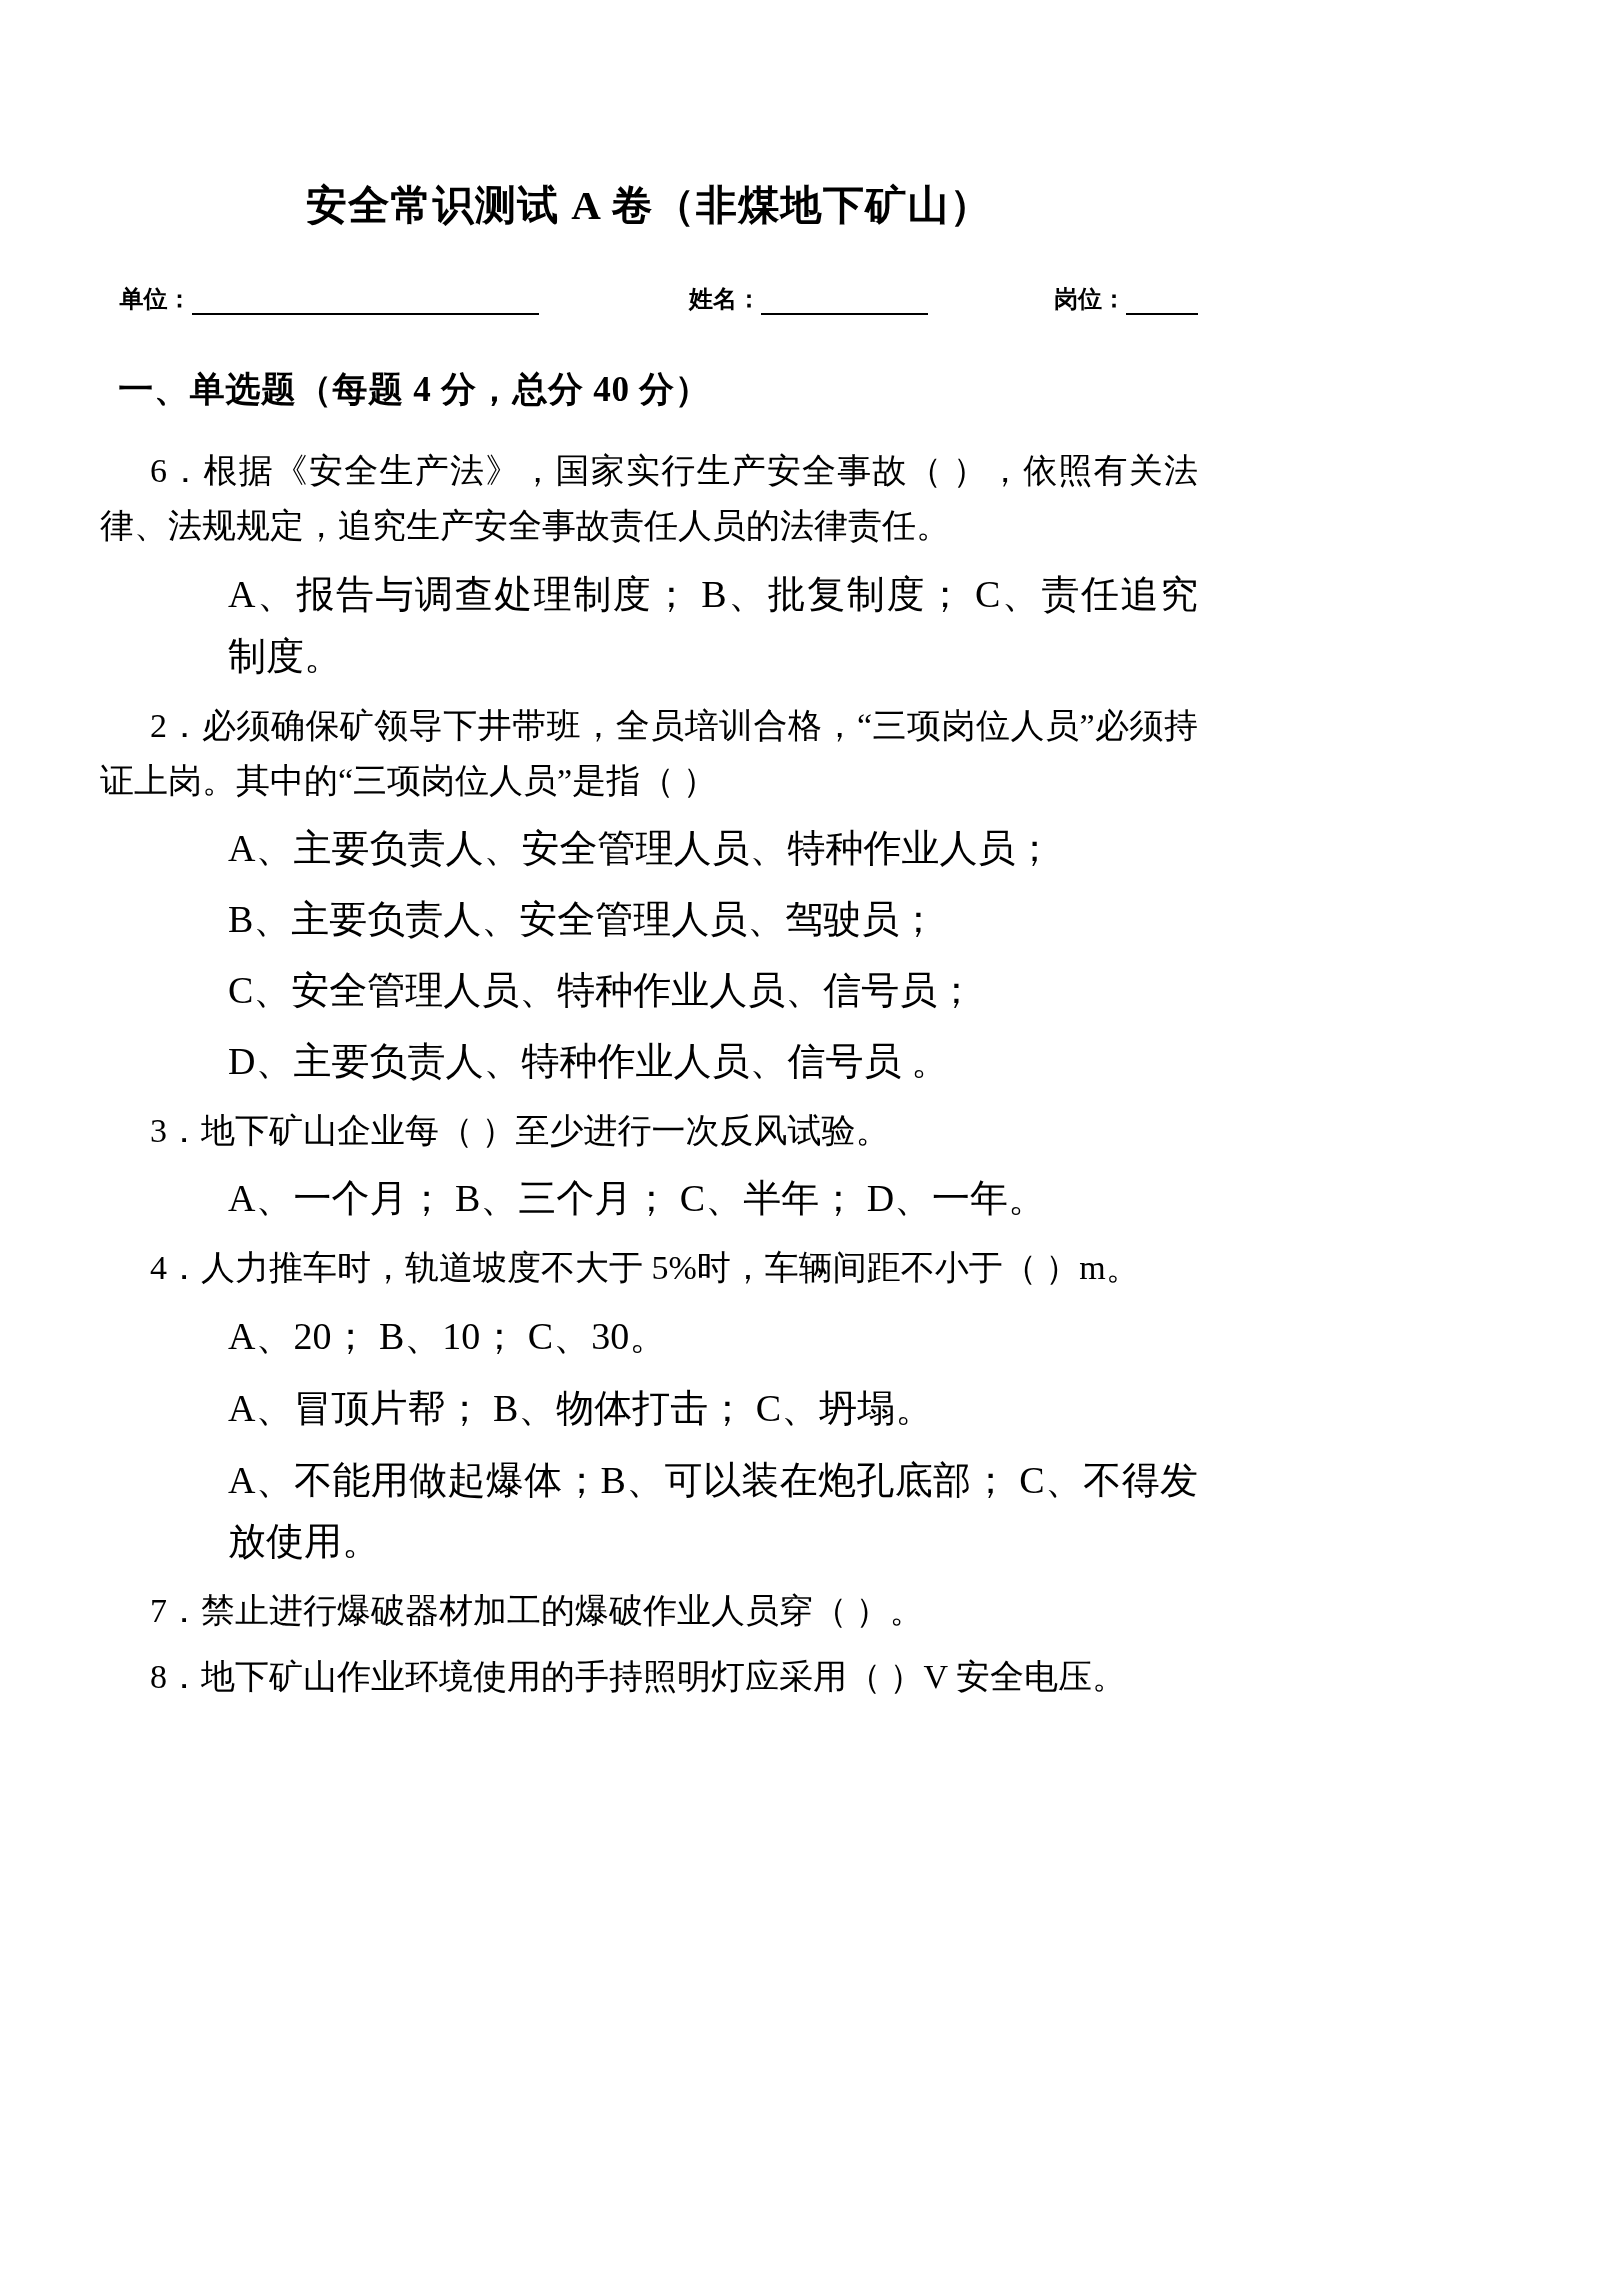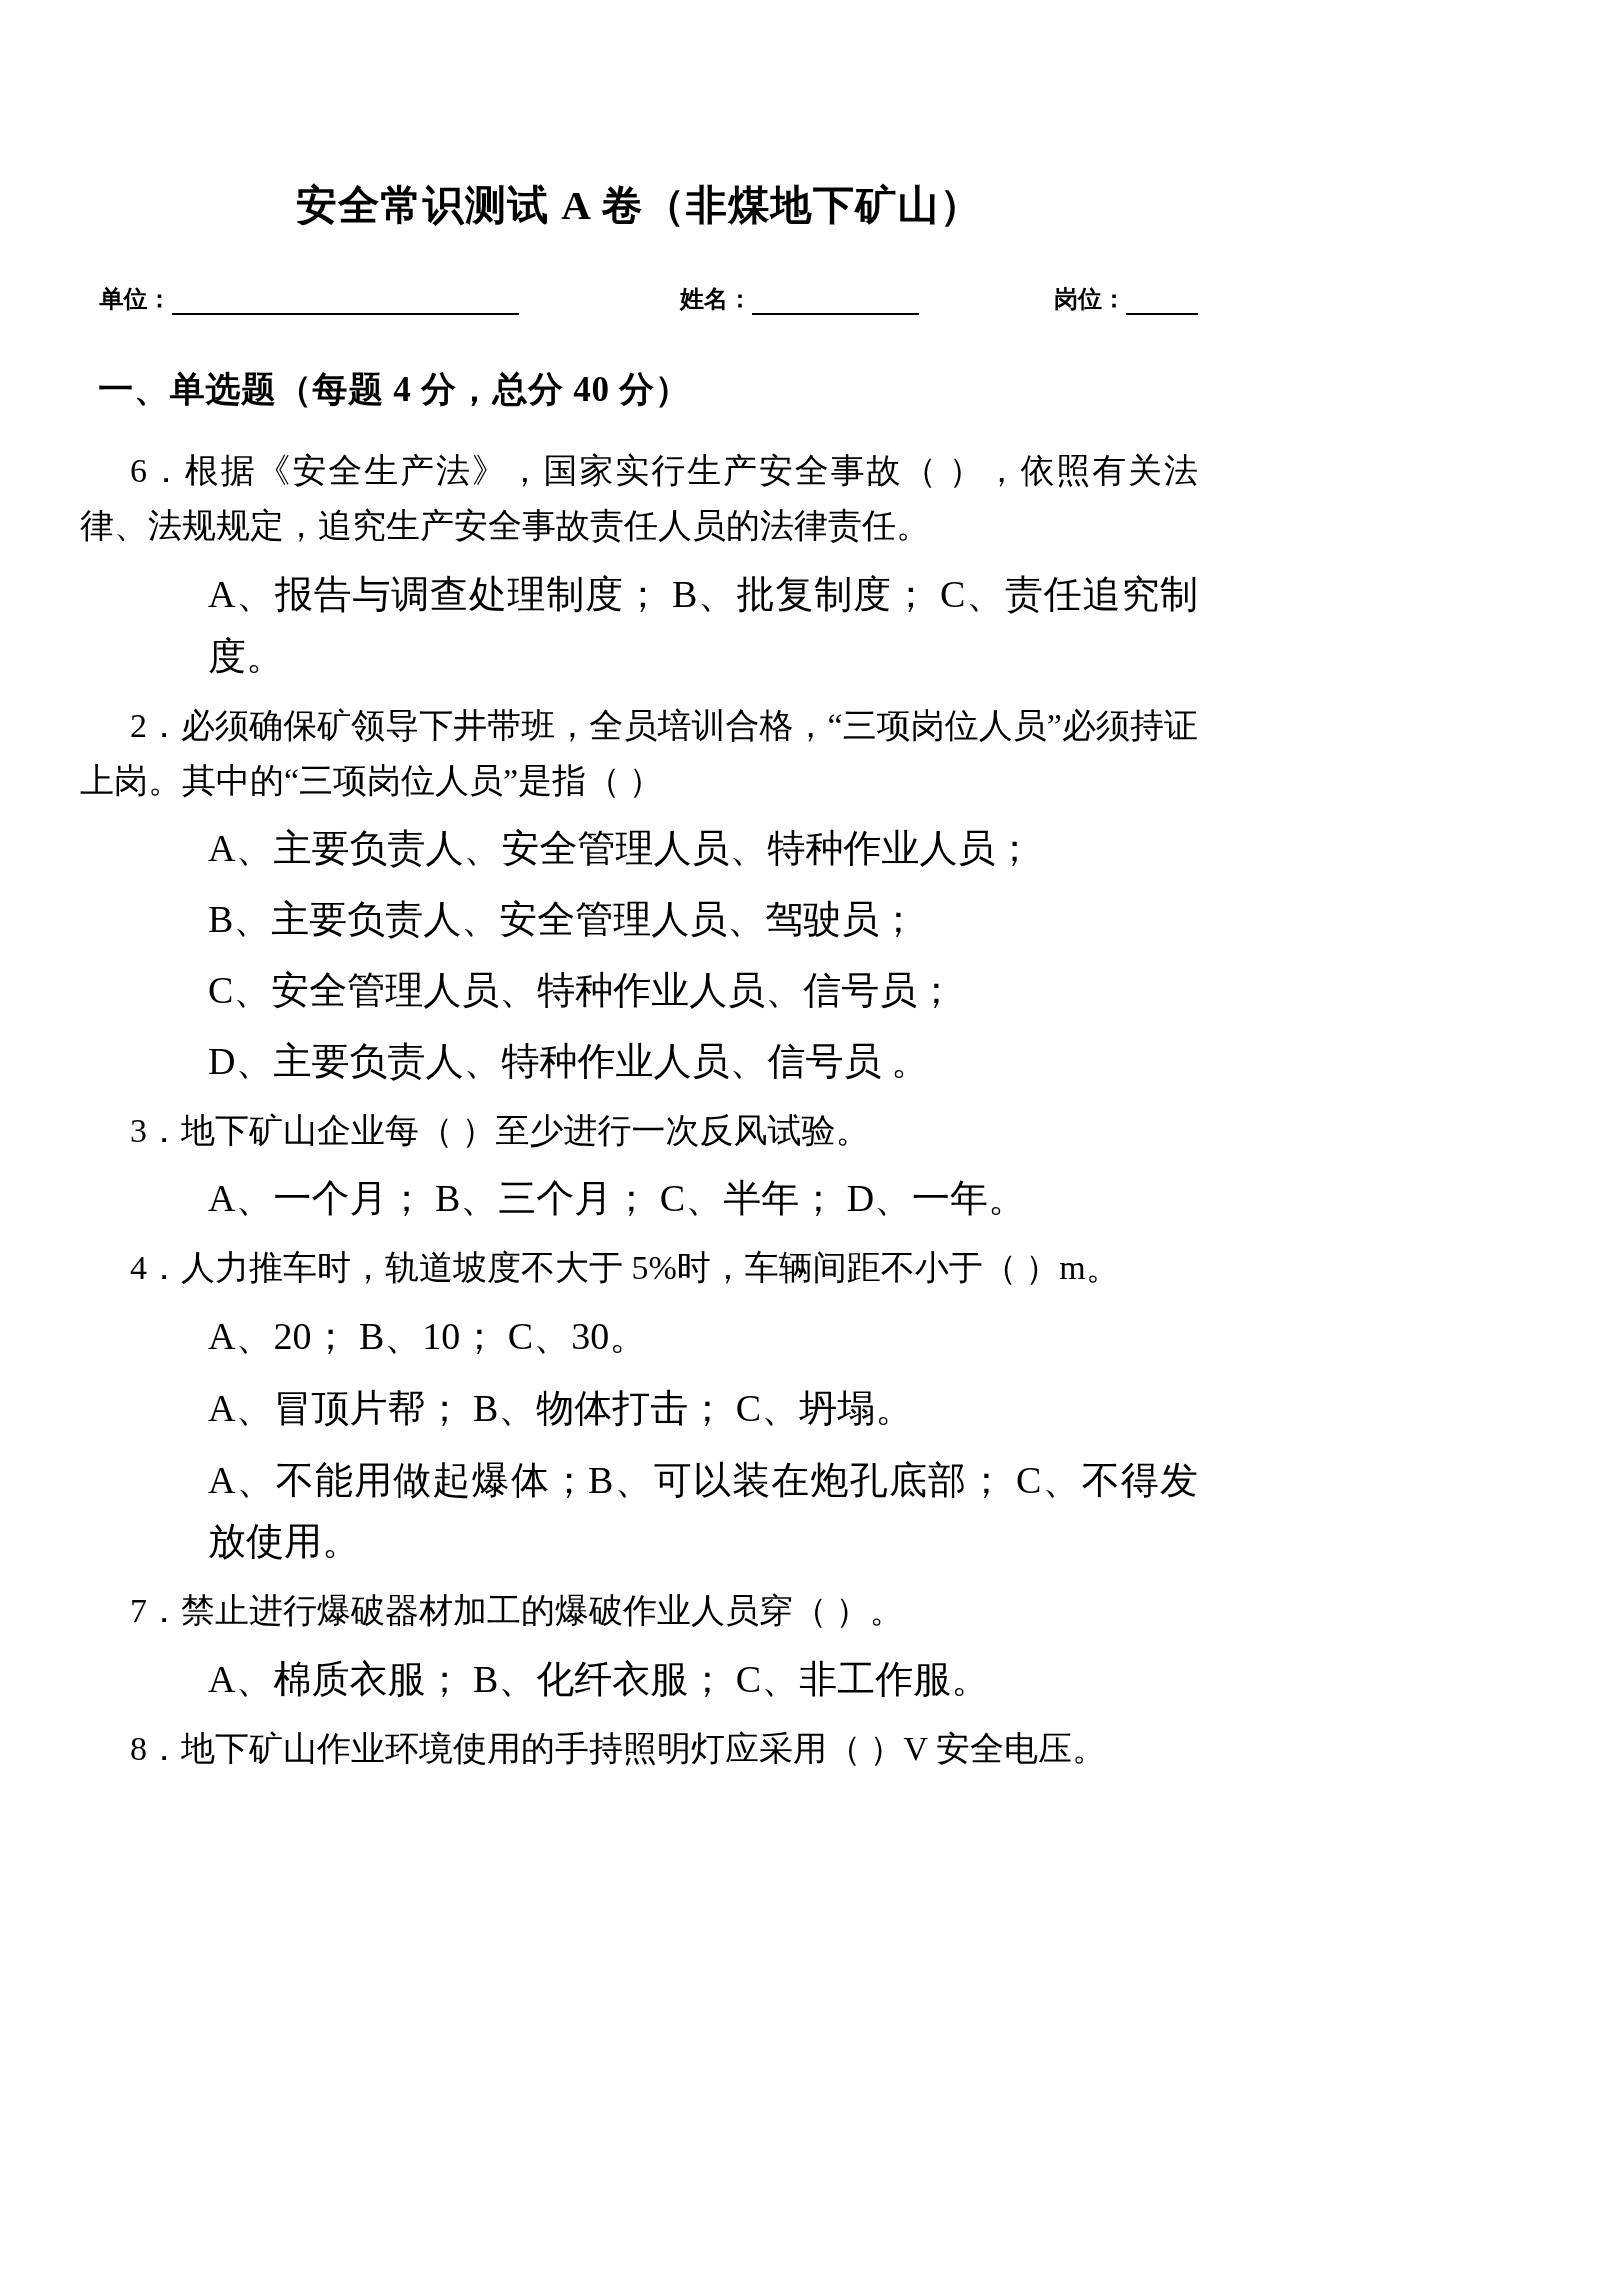--- a/index.html
+++ b/index.html
@@ -11,21 +11,21 @@
     width: 1623px;
     height: 2295px;
     font-family: "Liberation Serif", "DejaVu Serif", serif;
     color: #000000;
     overflow: hidden;
   }
   .page {
     width: 1358px;
     height: 2295px;
     box-sizing: border-box;
-    padding: 177px 160px 0 80px;
+    padding: 177px 160px 0 100px;
     position: relative;
   }
   .doc-title {
     text-align: center;
     font-size: 41px;
     font-weight: bold;
     letter-spacing: 1.3px;
     margin: 0 0 46px 0;
     line-height: 1.4;
   }
@@ -133,20 +133,17 @@
 
   <div class="opts">
     <div class="opt-line">A、冒顶片帮；      B、物体打击；      C、坍塌。</div>
   </div>
 
   <div class="opts">
     <div class="opt-line">A、不能用做起爆体；B、可以装在炮孔底部； C、不得发放使用。</div>
   </div>
 
   <div class="q">7．禁止进行爆破器材加工的爆破作业人员穿（   ）。</div>
-  <div class="opts">
-    <div class="opt-line">A、棉质衣服；     B、化纤衣服；     C、非工作服。</div>
-  </div>
 
   <div class="q">8．地下矿山作业环境使用的手持照明灯应采用（    ）V 安全电压。</div>
 
 </div>
 
 
 </body></html>

